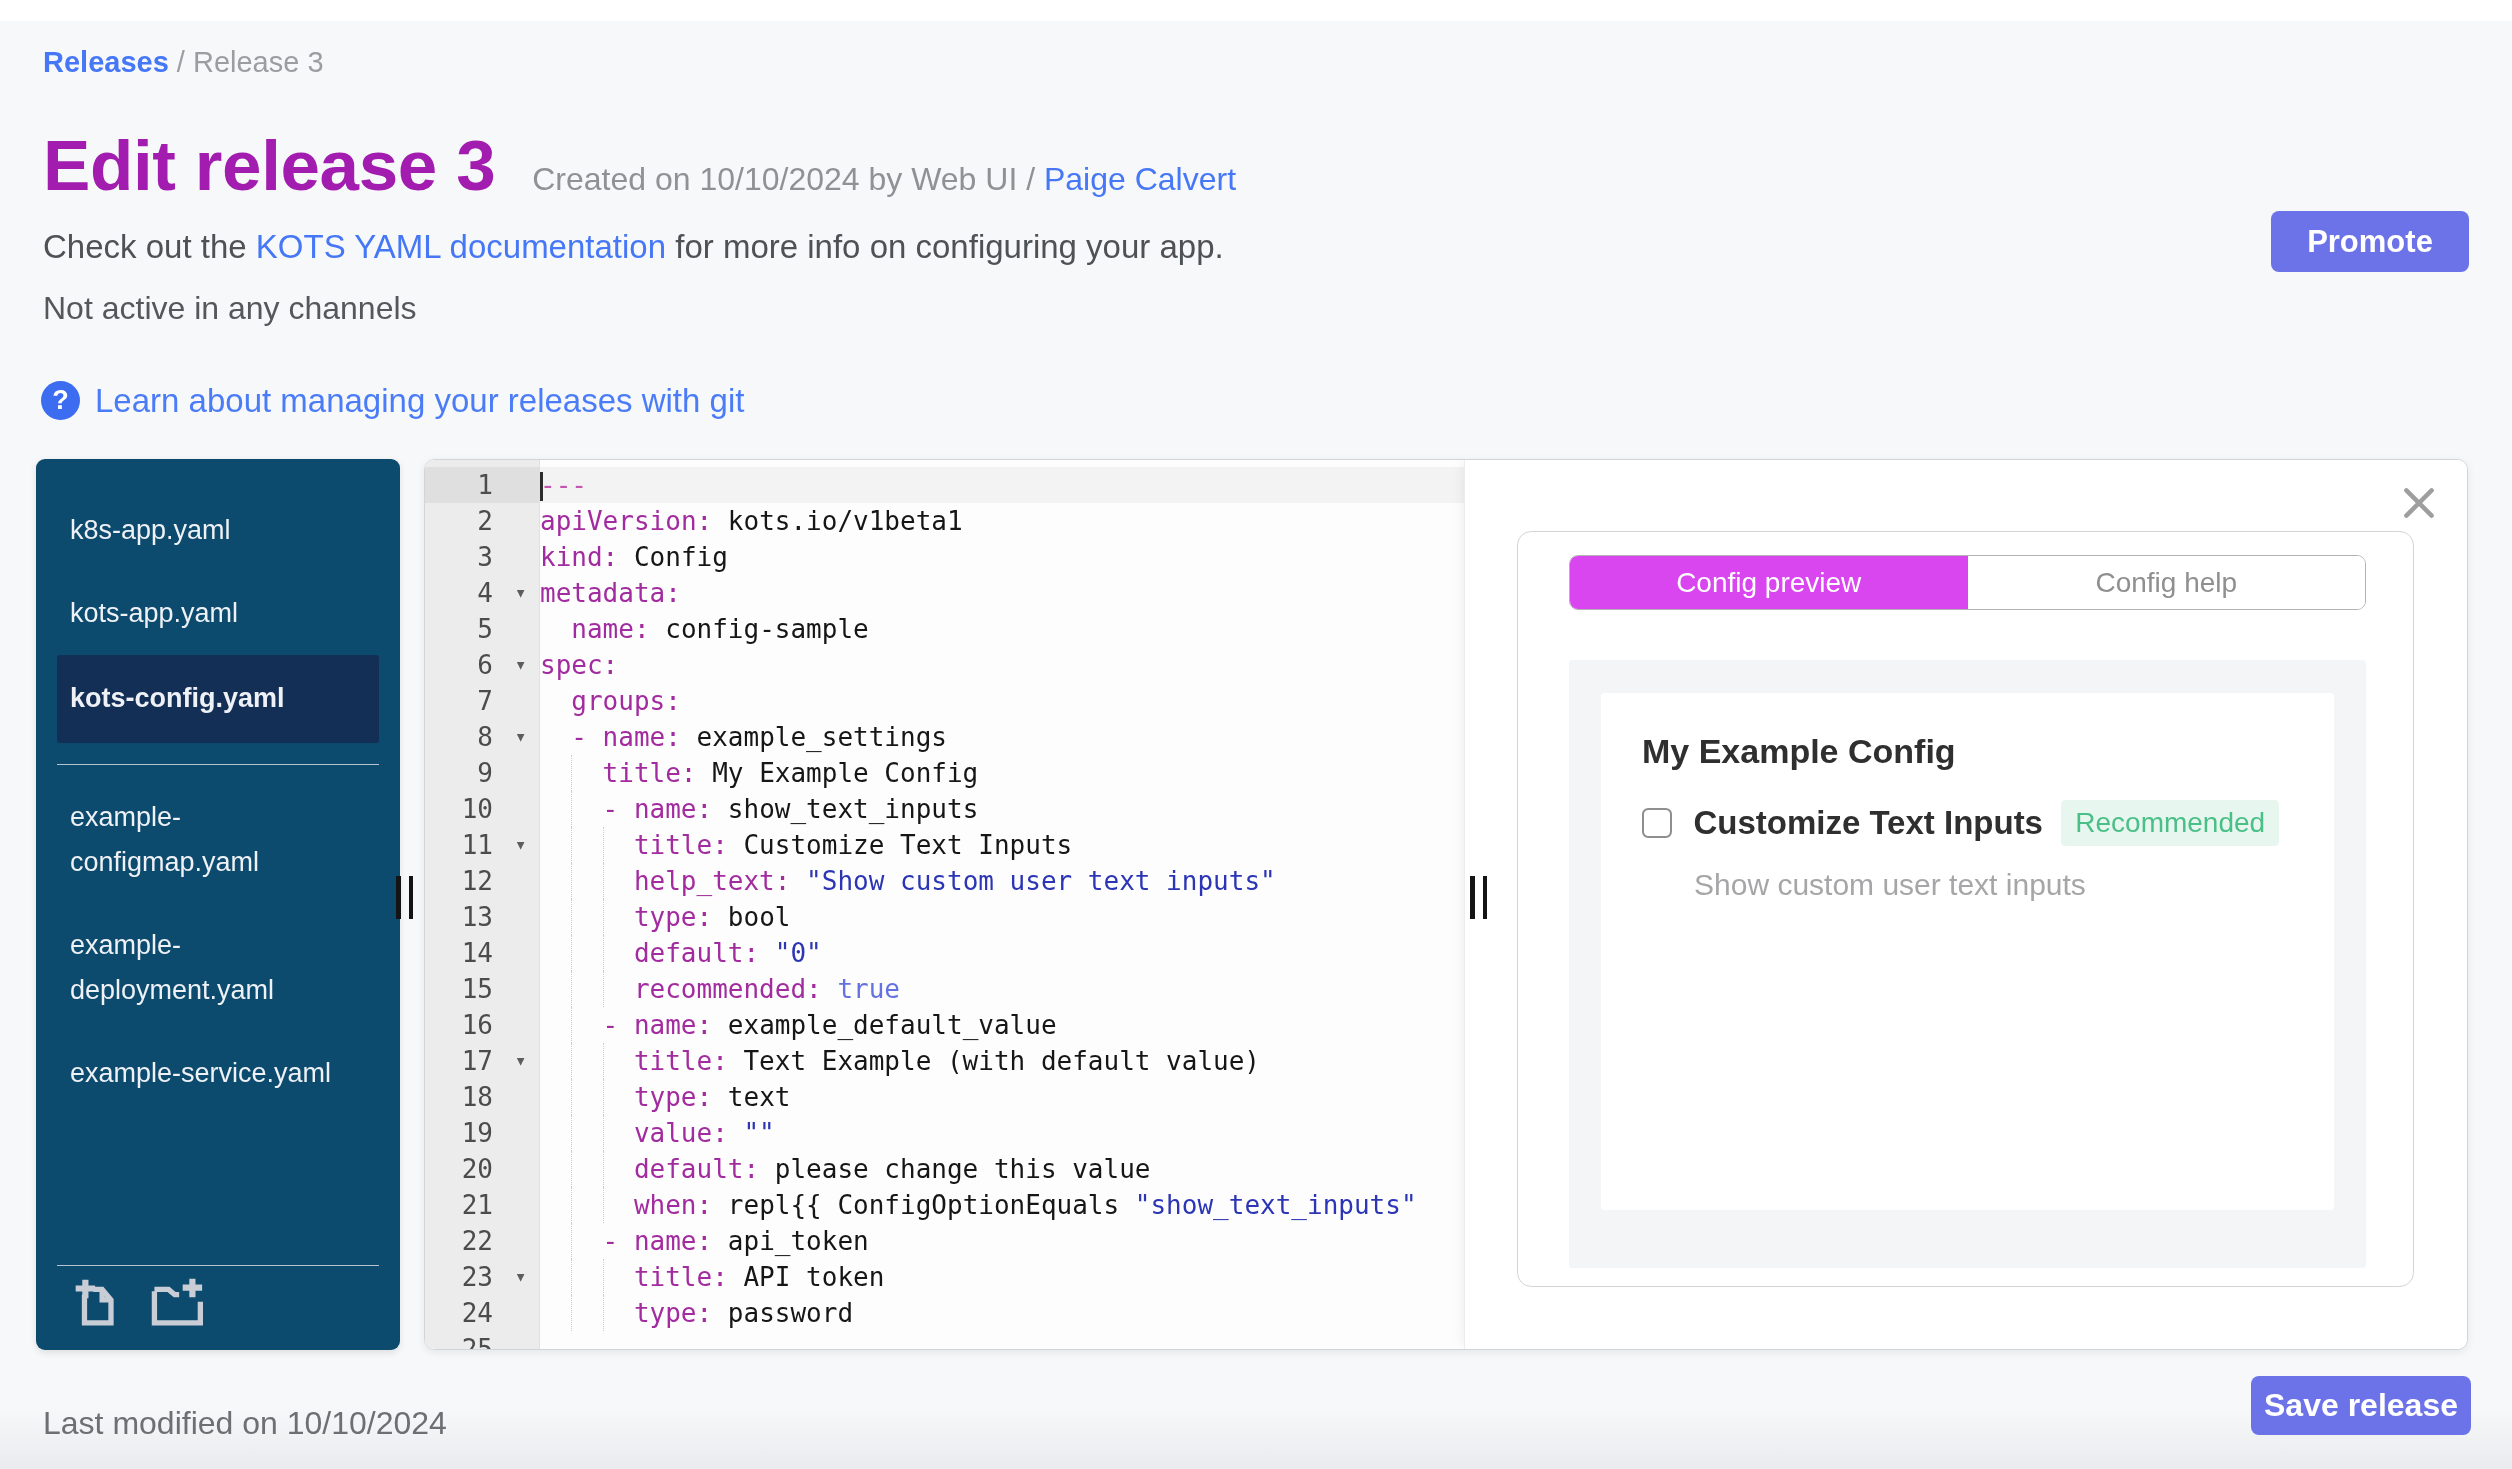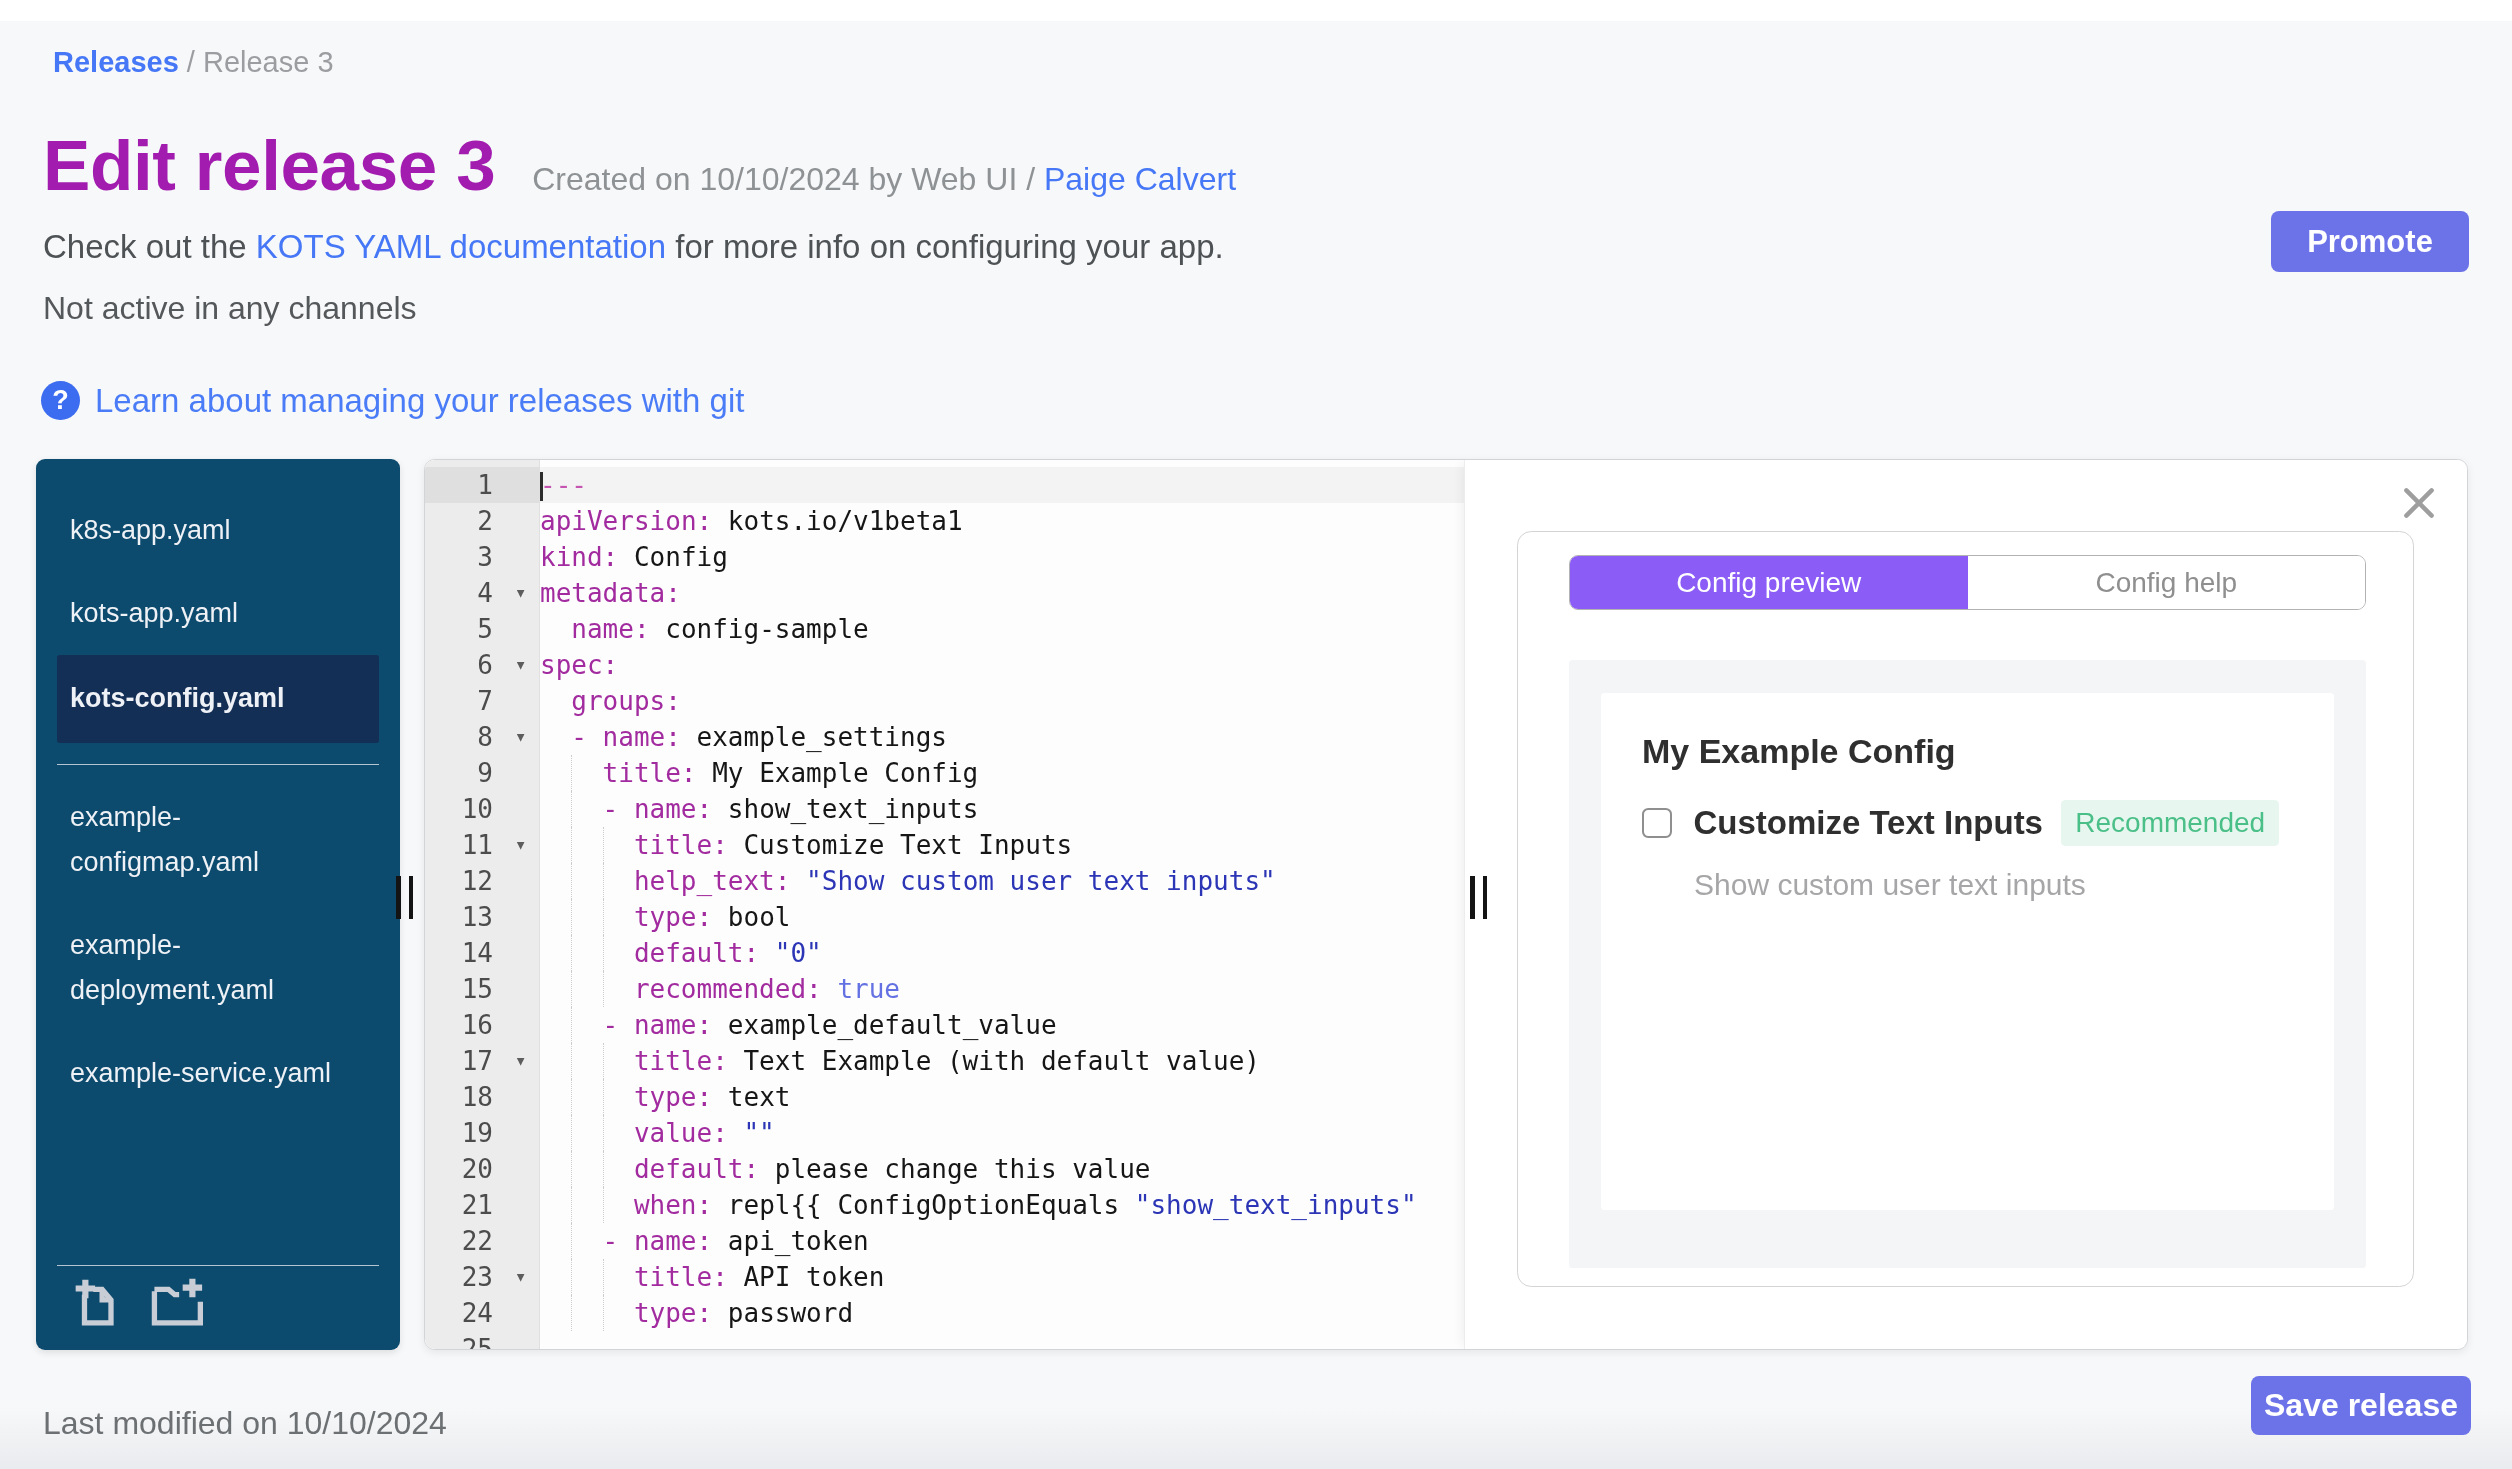--- a/index.html
+++ b/index.html
@@ -8,21 +8,21 @@
     font-family: "Liberation Sans", sans-serif;
     background: #f7f8f9;
     position: relative;
     overflow: hidden;
   }
   .top-strip { position:absolute; left:0; top:0; width:2512px; height:21.4px; background:#ffffff; }
   .bottom-fade { position:absolute; left:0; bottom:0; width:2512px; height:62px;
     background:linear-gradient(#f7f8f9, #e9ebee); }
 
   
-  .breadcrumb { position:absolute; left:43px; top:46px; font-size:29px;margin-left:10px; }
+  .breadcrumb { position:absolute; left:43px; top:46px; font-size:29px; }
   .breadcrumb .bc-link { color:#4577f6; font-weight:600; text-decoration:none; cursor:pointer; }
   .breadcrumb .bc-sep, .breadcrumb .bc-current { color:#9b9da1; font-weight:400; }
 
   .header-row { position:absolute; left:43px; top:125px; display:flex; align-items:baseline; }
   .page-title { font-size:71px; font-weight:700; color:#a21caf; letter-spacing:-0.4px; }
   .created-meta { margin-left:37px; font-size:32px; color:#8f9295; }
   .created-meta .meta-link { color:#4577f6; cursor:pointer; }
 
   .docs-line { position:absolute; left:43px; top:228px; font-size:33px; color:#4e5255; }
   .docs-line .doc-link { color:#4577f6; cursor:pointer;margin-top:8px; }
@@ -81,21 +81,21 @@
   
   .preview { flex:1; position:relative; background:#ffffff; border-left:0.9px solid #ededed;
     box-shadow:-4.5px 0 10.7px -2.7px rgba(0,0,0,.06); }
   .close-x { position:absolute; left:936px; top:25px; width:36px; height:36px; cursor:pointer; }
   .inner-card { position:absolute; left:52px; top:71px; width:897px; height:756px;
     border:1.8px solid #d4d4d4; border-radius:14.3px; background:#fff; }
   .tabbar { position:absolute; left:51px; top:23px; width:797px; height:55px;
     border:1.8px solid #b3b3b3; border-radius:9px; display:flex; overflow:hidden; background:#fff; }
   .tab { flex:1; display:flex; align-items:center; justify-content:center;
     font-size:28px; color:#8f8f8f; background:#ffffff; cursor:pointer; }
-  .tab.active { background:#8b5cf6; color:#ffffff; }
+  .tab.active { background:#d946ef; color:#ffffff; }
   .gray-area { position:absolute; left:51px; top:128px; width:797px; height:608px;
     background:#f4f5f7; border-radius:3.6px; }
   .white-card { position:absolute; left:32px; top:33px; width:733px; height:517px;
     background:#ffffff; border-radius:3.6px; }
   .group-title { position:absolute; left:41px; top:39px; font-size:34px; font-weight:700; color:#2f2f2f; }
   .cfg-row { position:absolute; left:41px; top:107px; display:flex; align-items:center; }
   .cb { width:30px; height:30px; border:2.7px solid #8f8f8f; border-radius:6.2px; background:#fff; cursor:pointer; flex:none; }
   .cfg-label { margin-left:21.4px; font-size:33px; font-weight:700; color:#2f2f2f; }
   .badge { margin-left:18px; font-size:28px; color:#4bbf88; background:#e7f7ef;
     padding:7.1px 14.3px; border-radius:4.5px; }

